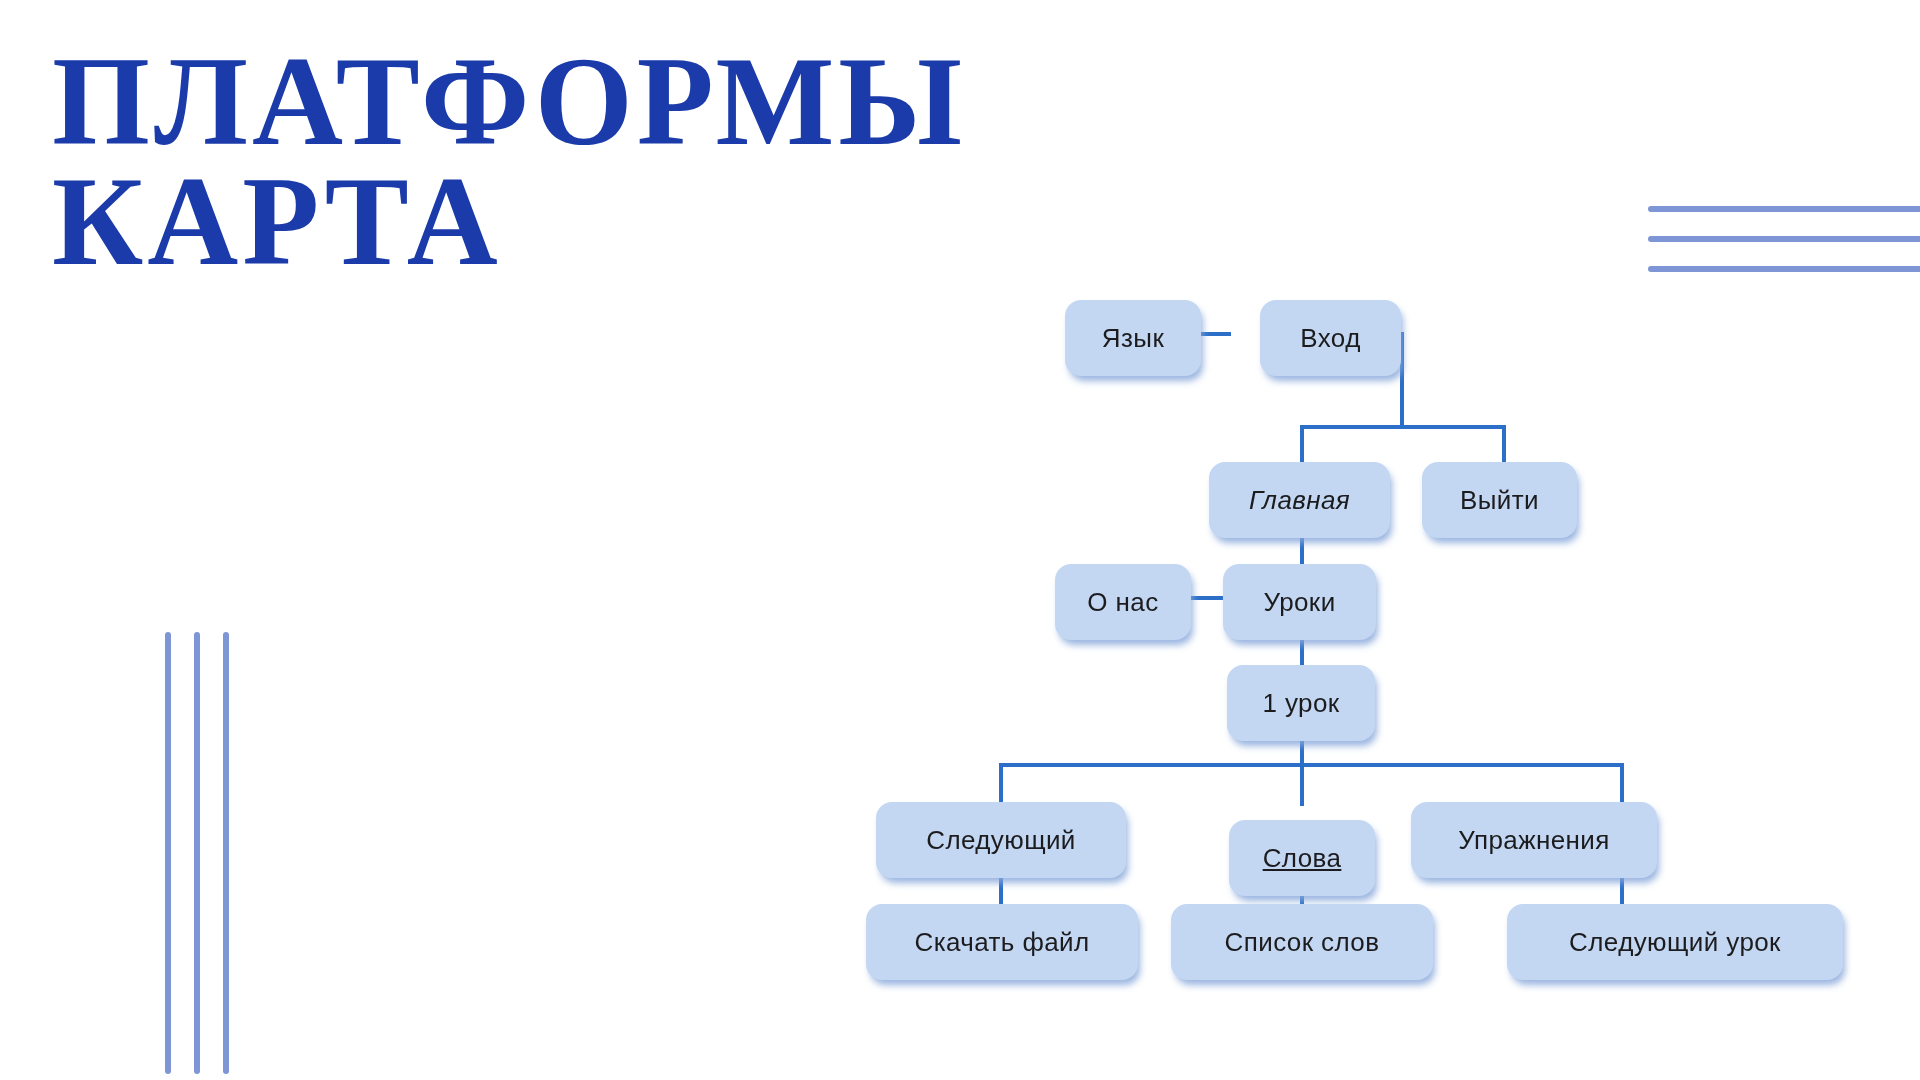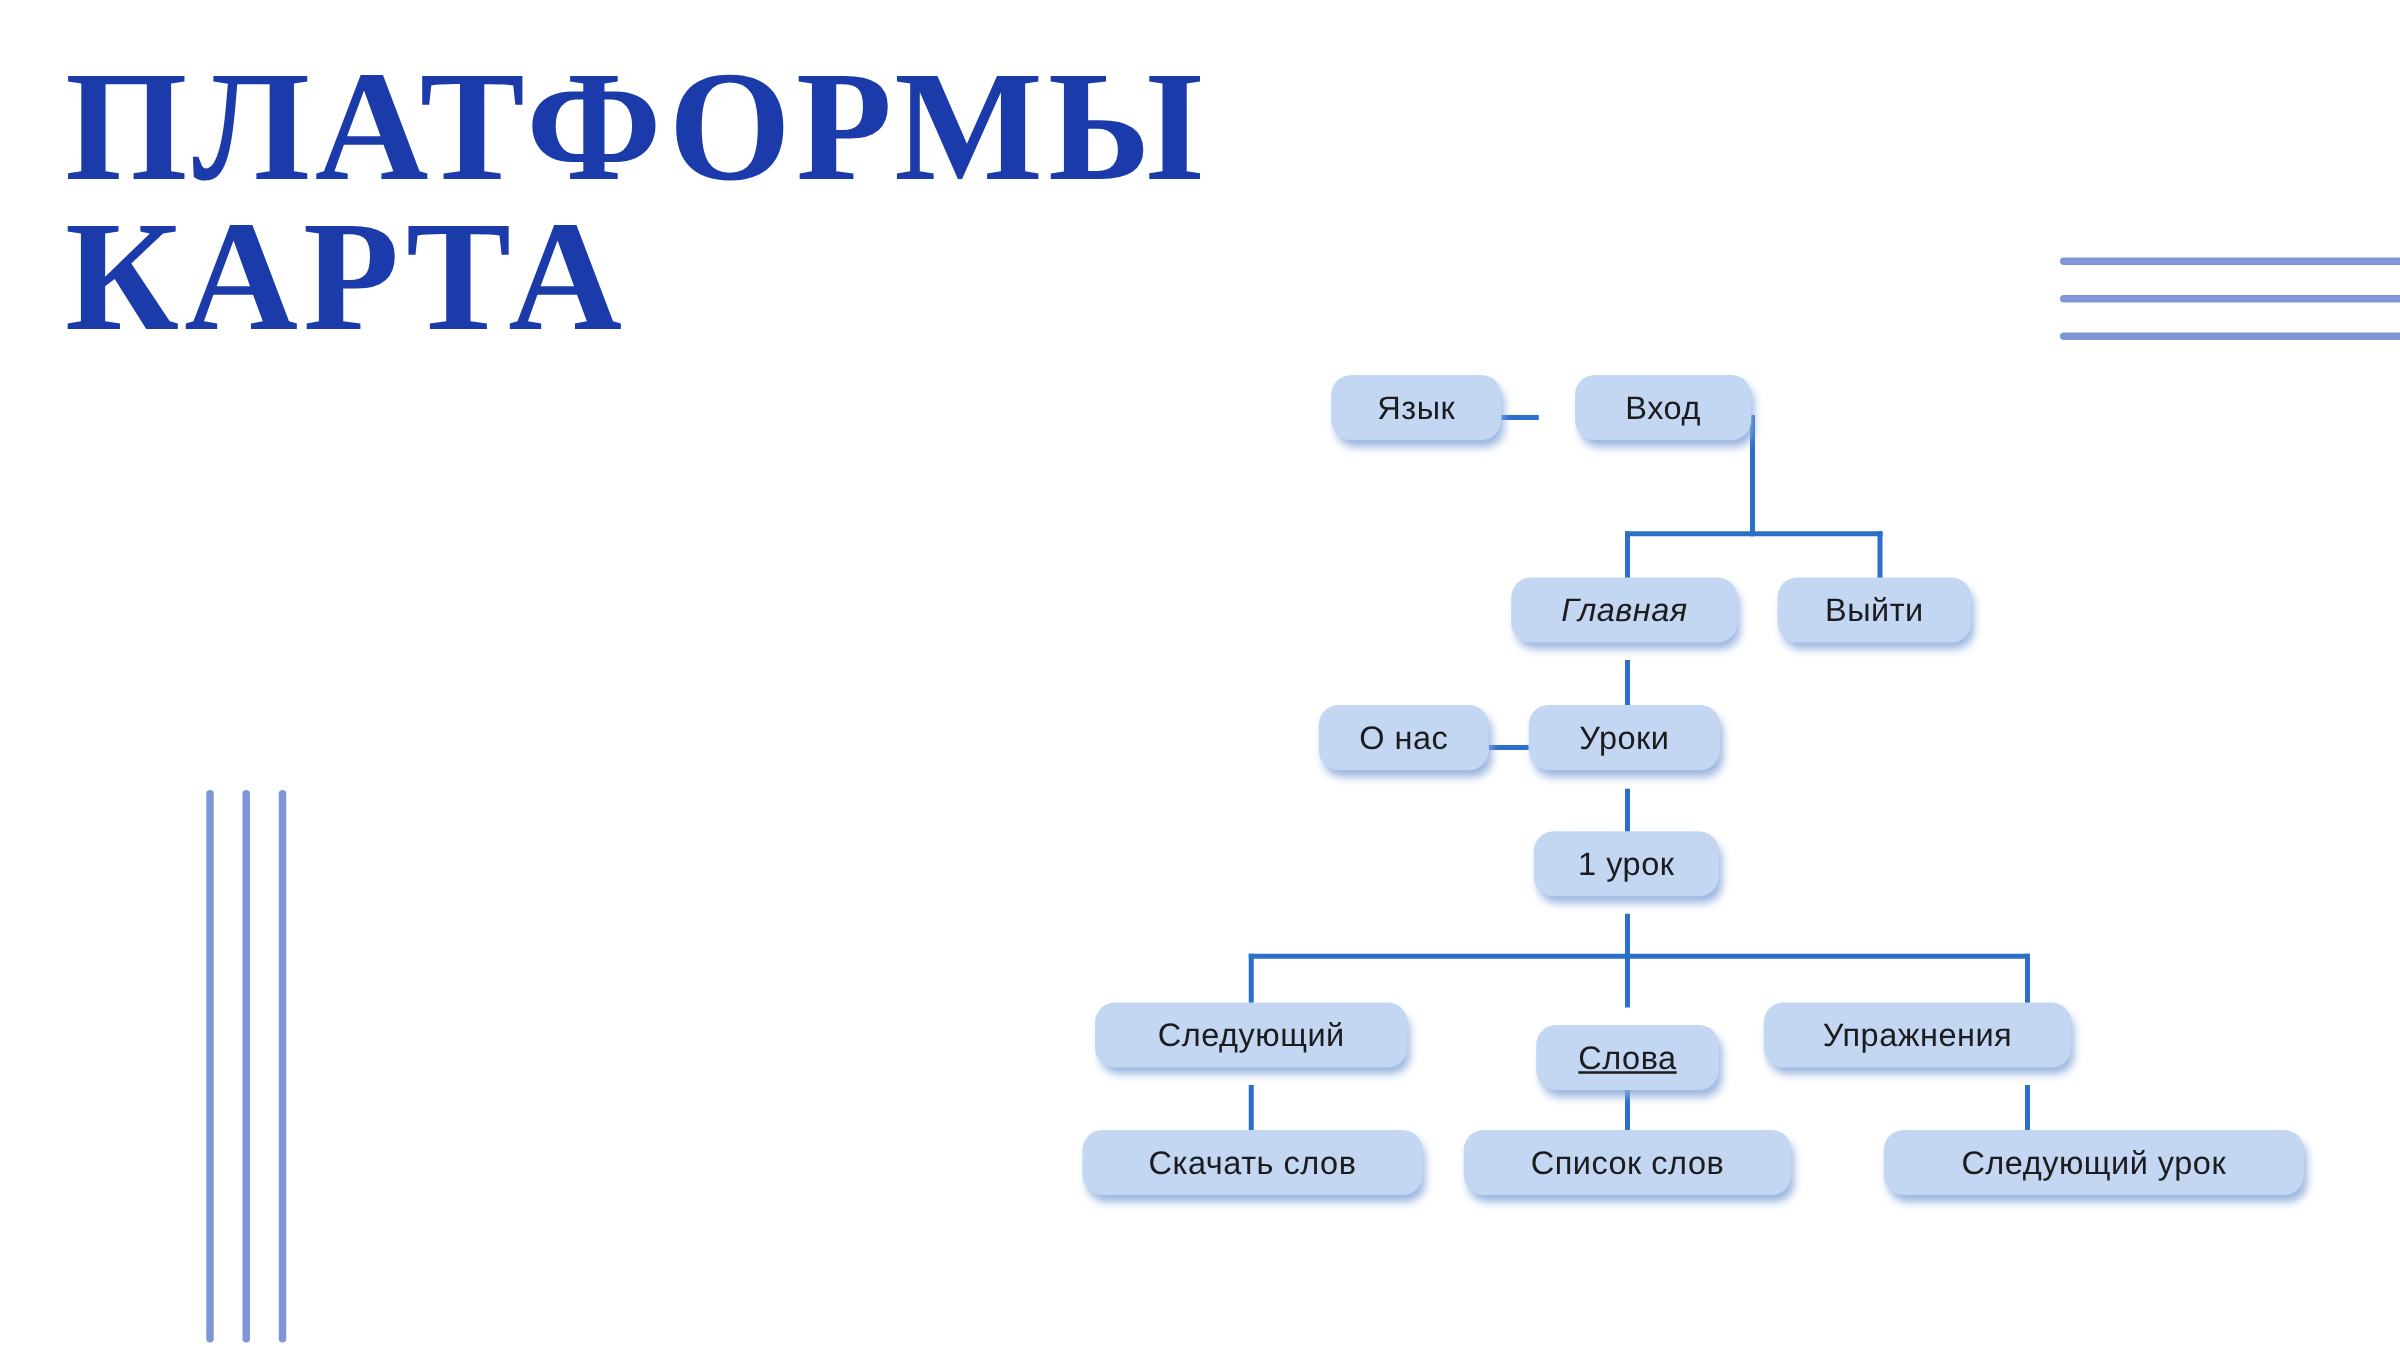--- a/index.html
+++ b/index.html
@@ -13,21 +13,21 @@
     font-family:"Liberation Serif",serif;
     font-weight:bold;
     font-size:126px;line-height:120px;
     letter-spacing:4px;
     color:var(--title,#1b3baa);
   }
   .page-title .line{display:block;white-space:nowrap;}
 
   
   .node{
-    position:absolute;z-index:2;height:52px;
+    position:absolute;z-index:2;height:76px;
     background:var(--node-fill,#c3d7f2);
     border-radius:16px;
     display:flex;align-items:center;justify-content:center;
     font-size:26px;letter-spacing:.4px;
     color:var(--node-text,#1c1c1e);
     box-shadow:3px 6px 7px -1px rgba(136,168,219,.85);
     white-space:nowrap;
   }
   #n-yazyk  {left:1065px;top:300px;width:136px;}
   #n-vhod   {left:1260px;top:300px;width:141px;}
@@ -116,16 +116,16 @@
   <div class="node" id="n-yazyk">Язык</div>
   <div class="node" id="n-vhod">Вход</div>
   <div class="node" id="n-glav">Главная</div>
   <div class="node" id="n-vyiti">Выйти</div>
   <div class="node" id="n-onas">О нас</div>
   <div class="node" id="n-uroki">Уроки</div>
   <div class="node" id="n-urok1">1 урок</div>
   <div class="node" id="n-video">Следующий</div>
   <div class="node" id="n-slova">Слова</div>
   <div class="node" id="n-uprazh">Упражнения</div>
-  <div class="node" id="n-skachat">Скачать слов</div>
+  <div class="node" id="n-skachat">Скачать файл</div>
   <div class="node" id="n-spisok">Список слов</div>
   <div class="node" id="n-sled">Следующий урок</div>
 </div>
 
 </body></html>

